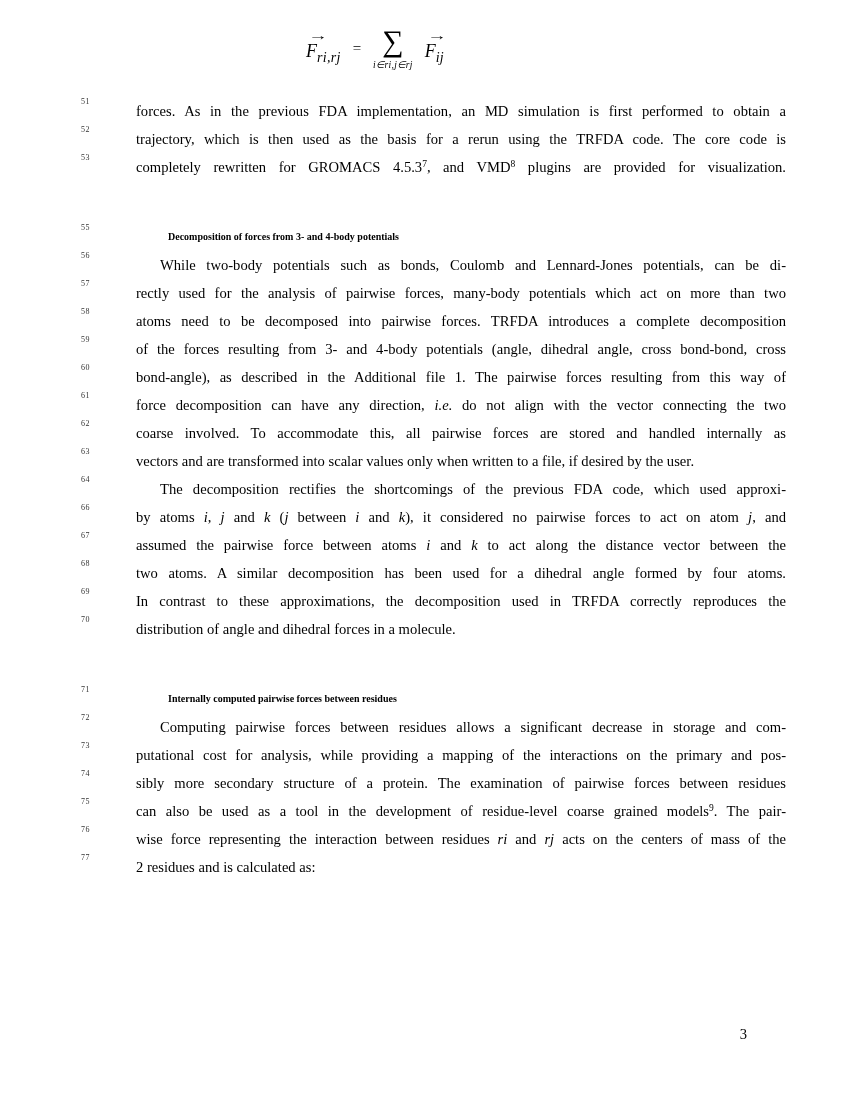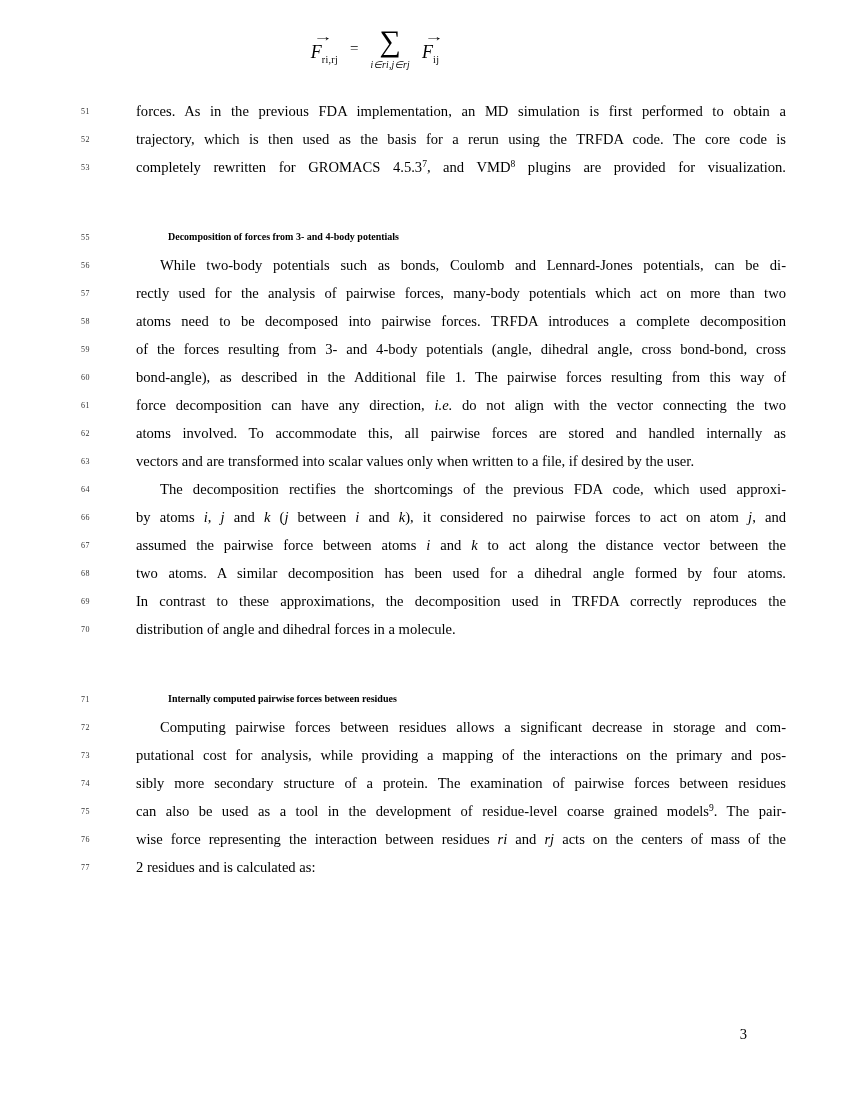--- a/index.html
+++ b/index.html
@@ -13,21 +13,21 @@
     overflow: hidden;
   }
   .content {
     position: absolute;
     top: 97px;
     left: 50px;
     width: 700px;
   }
   .line-row {
     display: flex;
-    align-items: center;
+    align-items: flex-start;
     height: 28px;
   }
   .line-no {
     flex: none;
     width: 40px;
     padding-right: 10px;
     text-align: right;
     font-size: 8px;
     color: #333333;
     letter-spacing: 0.5px;
@@ -78,21 +78,22 @@
     font-size: 13px;
     font-style: normal;
     transform: scaleX(1.5);
     transform-origin: left center;
   }
   .fsym {
     font-style: italic;
     font-size: 18px;
   }
   .fsub {
-    font-size: 10px;
+    font-size: 14px;
+    font-style: italic;
     vertical-align: -5px;
     letter-spacing: 0.3px;
   }
   .eq {
     font-size: 15px;
     margin: 0 12px;
   }
   .sum-col {
     display: inline-flex;
     flex-direction: column;
@@ -158,21 +159,21 @@
       <div class="line-row">
         <span class="line-no">60</span>
         <div class="line-text just"><span>bond-angle), as described in the Additional file 1.  The pairwise forces resulting from this way of</span></div>
       </div>
       <div class="line-row">
         <span class="line-no">61</span>
         <div class="line-text just"><span>force decomposition can have any direction, </span><span class="it">i.e.</span><span> do not align with the vector connecting the two</span></div>
       </div>
       <div class="line-row">
         <span class="line-no">62</span>
-        <div class="line-text just"><span>atoms involved.  To accommodate this, all pairwise forces are stored and handled internally as</span></div>
+        <div class="line-text just"><span>coarse involved.  To accommodate this, all pairwise forces are stored and handled internally as</span></div>
       </div>
       <div class="line-row">
         <span class="line-no">63</span>
         <div class="line-text"><span>vectors and are transformed into scalar values only when written to a file, if desired by the user.</span></div>
       </div>
       <div class="line-row">
         <span class="line-no">64</span>
         <div class="line-text just indent"><span>The decomposition rectifies the shortcomings of the previous FDA code, which used approxi-</span></div>
       </div>
       <div class="line-row">

